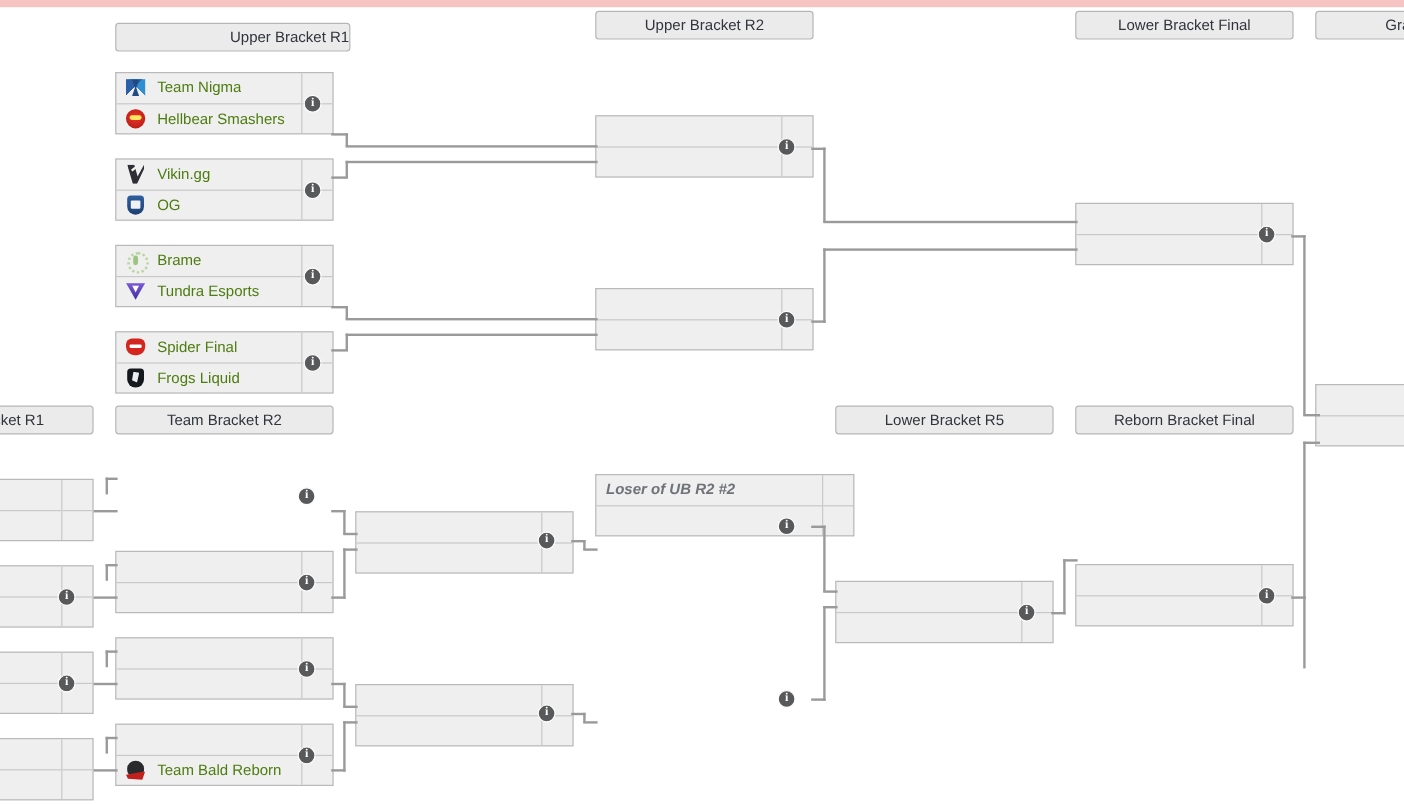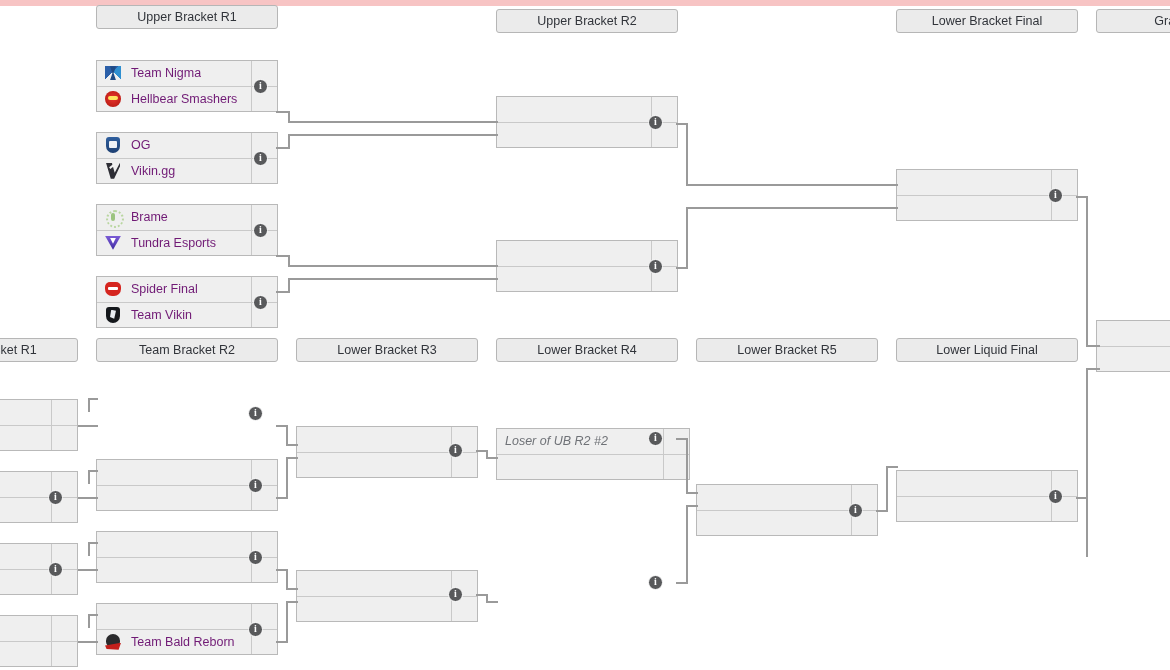--- a/index.html
+++ b/index.html
@@ -87,21 +87,21 @@
   .opp + .opp { border-top: 1px solid #c9c9c9; }
 
   .opp .logo {
     width: 20px; height: 20px;
     flex: 0 0 20px;
     margin-right: 8px;
     position: relative;
   }
   .opp .tname {
     font-size: 12.5px;
-    color: #701a75;
+    color: #4d7c0f;
     white-space: nowrap;
     overflow: hidden;
   }
   .opp.placeholder .tname {
     font-style: italic;
     color: #6f7277;
     padding-left: 0px;
   }
   .opp.nologo { padding-left: 8px; }
 
@@ -294,31 +294,29 @@
     clip-path: polygon(0 40%, 100% 0, 85% 100%, 10% 90%);
   }
 </style>
 </head>
 <body>
 
 <div id="stage">
 
   <div class="top-band"></div>
 
-  <div class="round-header" style="left:96px;  top:5px;  width:182px;">Upper Bracket R1</div>
+  <div class="round-header" style="left:96px;  top:19px;  width:196px;text-align:right;">Upper Bracket R1</div>
   <div class="round-header" style="left:496px; top:9px;  width:182px;">Upper Bracket R2</div>
   <div class="round-header" style="left:896px; top:9px;  width:182px;">Lower Bracket Final</div>
   <div class="round-header" style="left:1096px; top:9px; width:182px;">Grand Final</div>
 
   <div class="round-header" style="left:-104px; top:338px; width:182px;">Lower Bracket R1</div>
   <div class="round-header" style="left:96px;  top:338px; width:182px;">Team Bracket R2</div>
-  <div class="round-header" style="left:296px; top:338px; width:182px;">Lower Bracket R3</div>
-  <div class="round-header" style="left:496px; top:338px; width:182px;">Lower Bracket R4</div>
   <div class="round-header" style="left:696px; top:338px; width:182px;">Lower Bracket R5</div>
-  <div class="round-header" style="left:896px; top:338px; width:182px;">Lower Liquid Final</div>
+  <div class="round-header" style="left:896px; top:338px; width:182px;">Reborn Bracket Final</div>
 
   <div class="ln lnh" style="left:276px; top:111px; width:14px;"></div>
   <div class="ln lnv" style="left:288px; top:111px; height:11px;"></div>
   <div class="ln lnh" style="left:288px; top:121px; width:210px;"></div>
 
   <div class="ln lnh" style="left:276px; top:147px; width:14px;"></div>
   <div class="ln lnv" style="left:288px; top:134px; height:14px;"></div>
   <div class="ln lnh" style="left:288px; top:134px; width:210px;"></div>
 
   <div class="ln lnh" style="left:276px; top:255px; width:14px;"></div>
@@ -413,30 +411,30 @@
       <div class="scell"></div>
       <div class="scell"></div>
     </div>
   </div>
   <div class="infobadge" style="left:253px; top:79px;">i</div>
 
   <div class="match" style="left:96px; top:132px; width:182px; height:52px;">
     <div class="rows">
       <div class="opp">
         <span class="logo">
+            <span class="lg lg-vikin"></span>
+          </span>
+        <span class="tname">Vikin.gg</span>
+      </div>
+      <div class="opp">
+        <span class="logo">
             <span class="lg lg-og"></span>
           </span>
         <span class="tname">OG</span>
       </div>
-      <div class="opp">
-        <span class="logo">
-            <span class="lg lg-vikin"></span>
-          </span>
-        <span class="tname">Vikin.gg</span>
-      </div>
     </div>
     <div class="scorecol">
       <div class="scell"></div>
       <div class="scell"></div>
     </div>
   </div>
   <div class="infobadge" style="left:253px; top:151px;">i</div>
 
   <div class="match" style="left:96px; top:204px; width:182px; height:52px;">
     <div class="rows">
@@ -465,21 +463,21 @@
       <div class="opp">
         <span class="logo">
             <span class="lg lg-spiderpigz"></span>
           </span>
         <span class="tname">Spider Final</span>
       </div>
       <div class="opp">
         <span class="logo">
             <span class="lg lg-liquid"></span>
           </span>
-        <span class="tname">Team Vikin</span>
+        <span class="tname">Frogs Liquid</span>
       </div>
     </div>
     <div class="scorecol">
       <div class="scell"></div>
       <div class="scell"></div>
     </div>
   </div>
   <div class="infobadge" style="left:253px; top:295px;">i</div>
 
   <div class="match" style="left:496px; top:96px; width:182px; height:52px;">
@@ -682,21 +680,21 @@
         <span class="tname"></span>
       </div>
     </div>
     <div class="scorecol">
       <div class="scell"></div>
       <div class="scell"></div>
     </div>
   </div>
   <div class="infobadge" style="left:448px; top:587px;">i</div>
 
-  <div class="match" style="left:496px; top:428px; width:194px; height:52px;">
+  <div class="match" style="left:496px; top:395px; width:216px; height:52px;font-weight:bold;">
     <div class="rows">
       <div class="opp nologo placeholder">
         <span class="tname">Loser of UB R2 #2</span>
       </div>
       <div class="opp nologo">
         <span class="tname"></span>
       </div>
     </div>
     <div class="scorecol">
       <div class="scell"></div>

